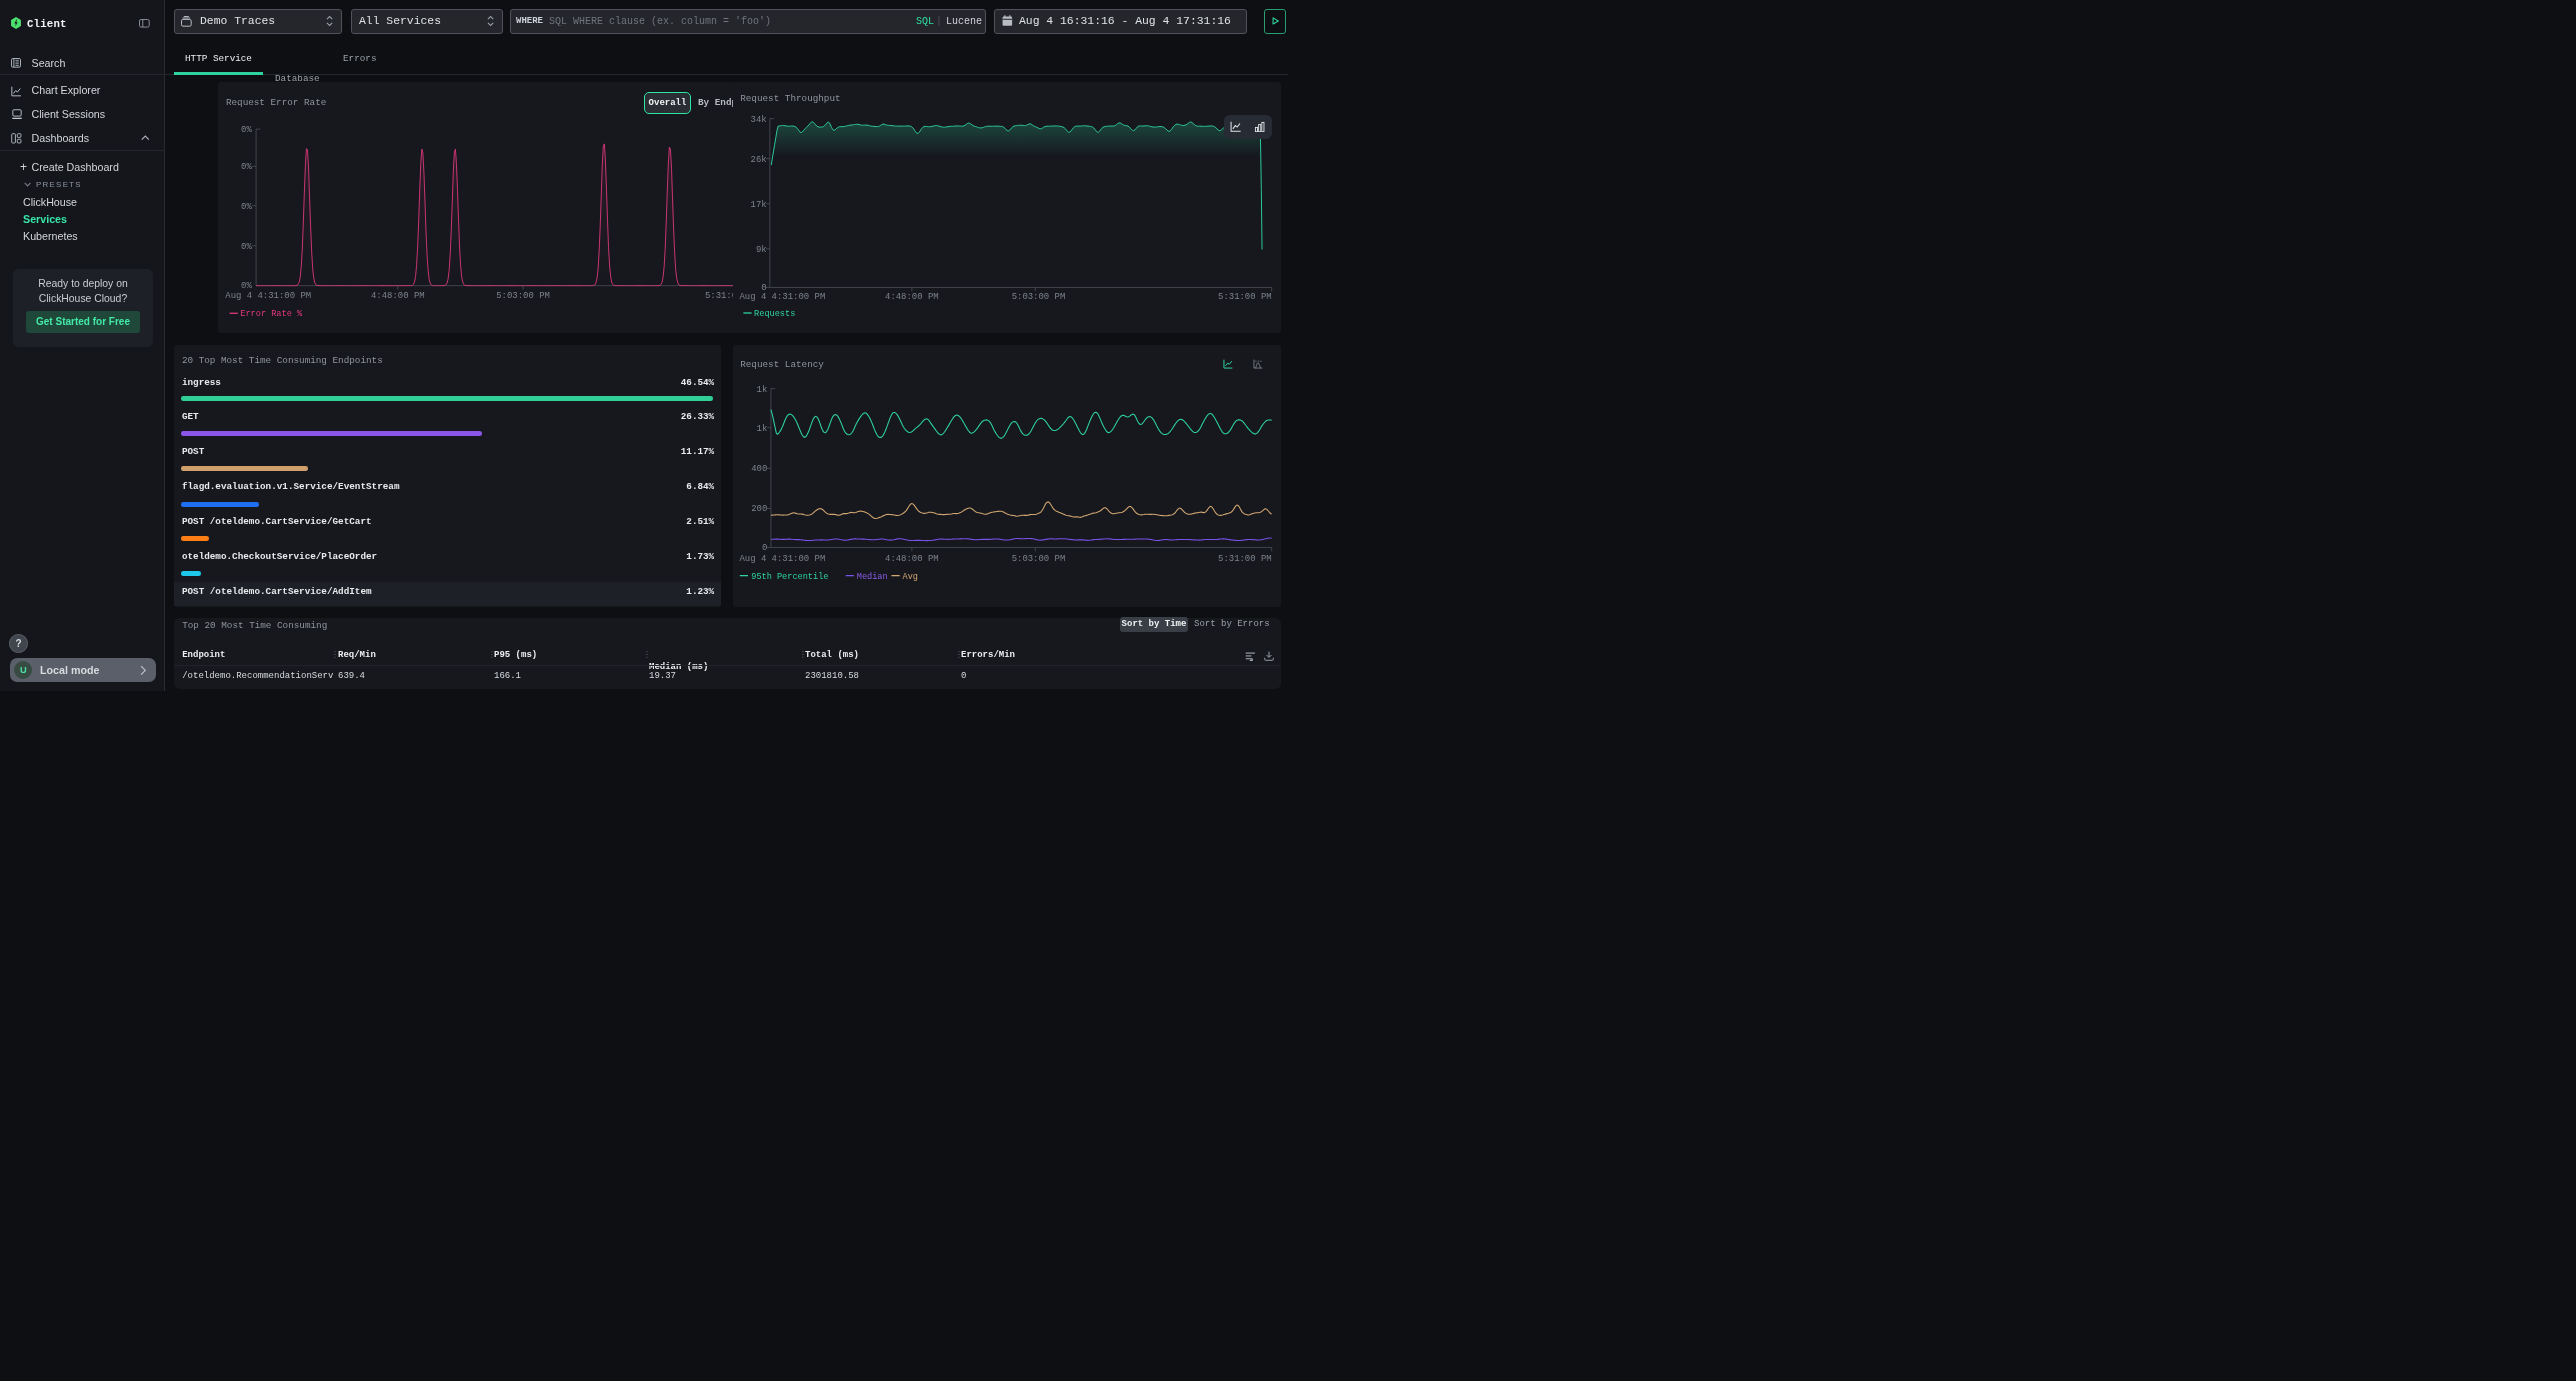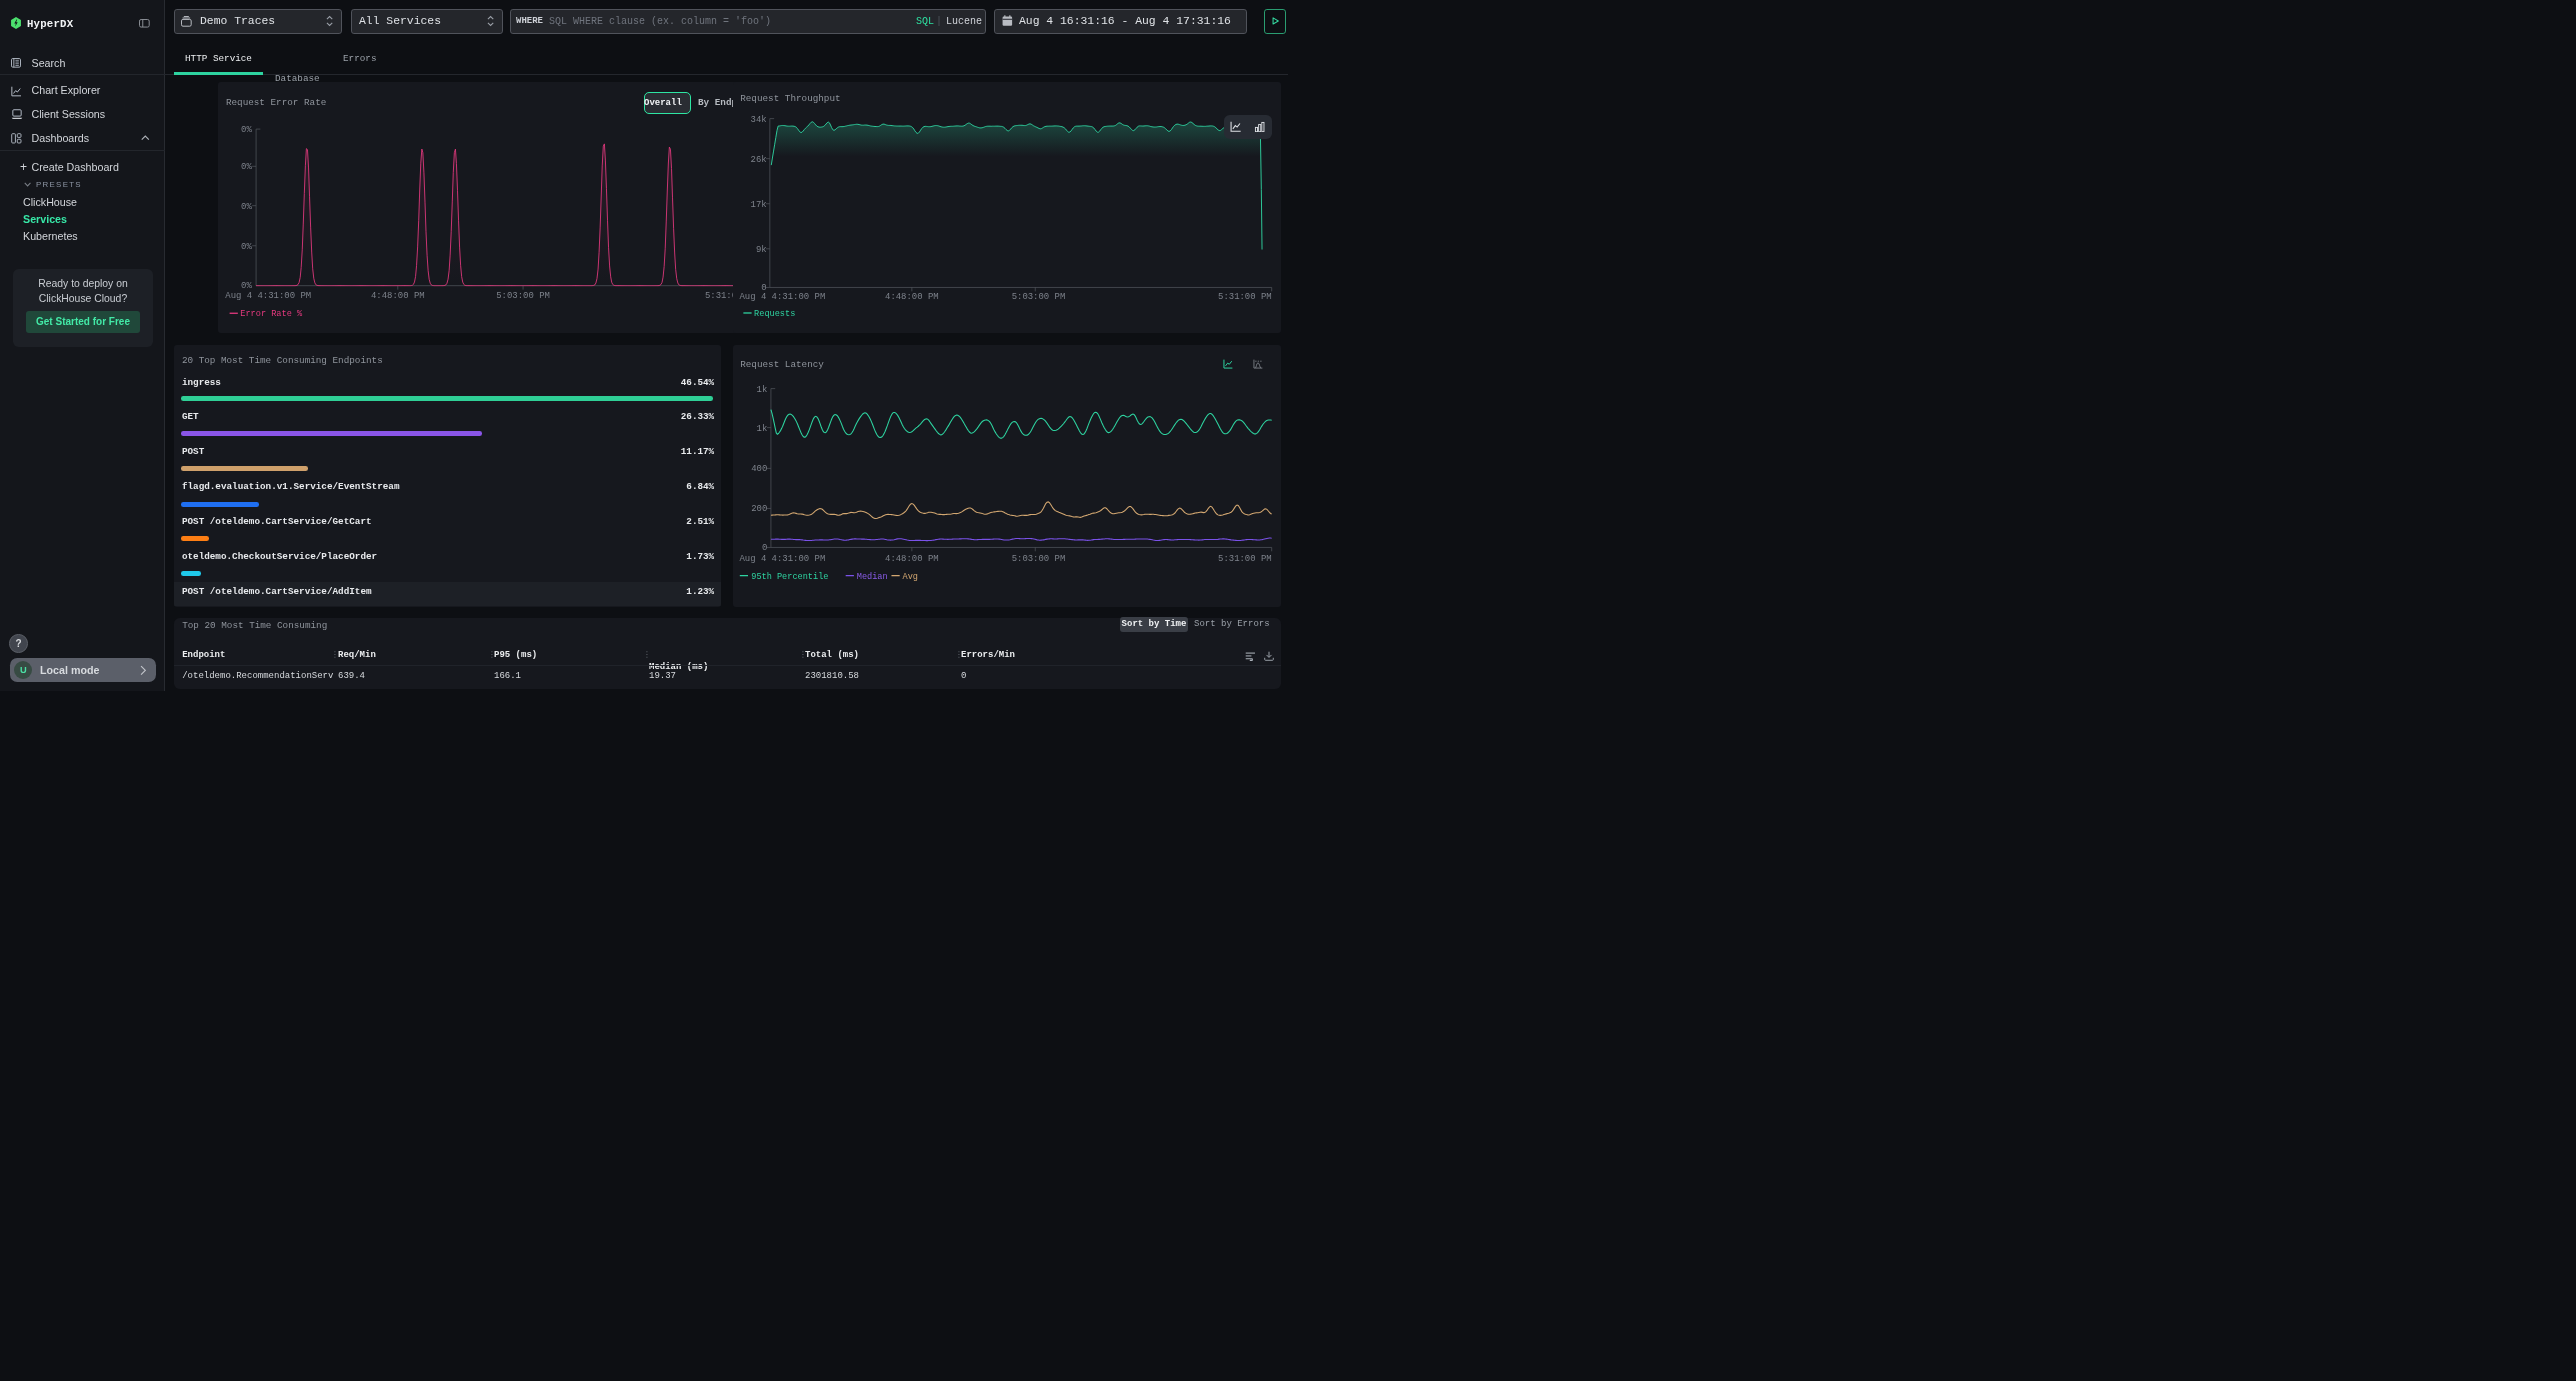--- a/index.html
+++ b/index.html
@@ -34,21 +34,21 @@
 </style>
 </head>
 <body>
 
 <div id="sidebar">
 
   <svg class="abs" style="left:11.4px;top:17px" width="10" height="12" viewBox="0 0 14 17">
     <polygon points="7,0 14,4.2 14,12.8 7,17 0,12.8 0,4.2" fill="#4ce16e"></polygon>
     <polygon points="7.8,3.5 4.6,9.2 6.8,9.2 5.9,13.5 9.4,7.6 7.2,7.6 8.6,3.5" fill="#101217"></polygon>
   </svg>
-  <div id="logo-name">HyperDX</div>
+  <div id="logo-name">Client</div>
   <svg class="abs" style="left:139px;top:19px" width="10.7" height="8.6" viewBox="0 0 15 12">
     <rect x="0.7" y="0.7" width="13.6" height="10.6" rx="2.2" fill="none" stroke="#8b8f96" stroke-width="1.4"></rect>
     <line x1="5.3" y1="0.7" x2="5.3" y2="11.3" stroke="#8b8f96" stroke-width="1.4"></line>
   </svg>
 
   <svg class="abs" style="left:11.3px;top:58px" width="10" height="9.7" viewBox="0 0 14 13.5">
     <rect x="0.7" y="0.7" width="12.6" height="12.1" rx="1.8" fill="none" stroke="#b4bcc7" stroke-width="1.3"></rect>
     <line x1="4" y1="0.7" x2="4" y2="12.8" stroke="#b4bcc7" stroke-width="1.3"></line>
     <line x1="6.2" y1="3.2" x2="11" y2="3.2" stroke="#b4bcc7" stroke-width="1.1"></line>
     <line x1="6.2" y1="5.6" x2="11" y2="5.6" stroke="#b4bcc7" stroke-width="1.1"></line>
@@ -152,21 +152,21 @@
 
 <div class="tab" style="left:185px;color:#eceef0;">HTTP Service</div>
 <div class="tab" style="left:275px;margin-top:20px;">Database</div>
 <div class="tab" style="left:343px;">Errors</div>
 <div id="tabs-border"></div>
 <div class="abs" style="left:174px;top:72px;width:89px;height:2.5px;background:#2ed3a0;"></div>
 
 <div class="card" style="left:174px;top:82px;width:547px;height:251px;margin-left:44px;">
   <div class="ctitle" style="left:7.9px;top:15px;">Request Error Rate</div>
   <div class="abs" style="left:426px;top:10.4px;width:47px;height:21.5px;border:1.1px solid #2ee6a3;border-radius:5px;background:#2a2d33;"></div>
-  <div class="abs" style="left:426px;top:15.7px;width:47px;text-align:left;font-size:9px;font-weight:bold;color:#f0f2f4;">Overall</div>
+  <div class="abs" style="left:426px;top:15.7px;width:47px;text-align:center;font-size:9px;font-weight:bold;color:#f0f2f4;">Overall</div>
   <div class="abs" style="left:480px;top:15.4px;font-size:9.3px;font-weight:bold;color:#b6bac0;">By Endpoint</div>
   <svg class="abs" style="left:-2.1px;top:0" width="549" height="251" viewBox="0 0 767 350.5">
     <defs>
         <linearGradient id="pg" x1="0" y1="0" x2="0" y2="1">
           <stop offset="0" stop-color="#e6397f" stop-opacity="0.10"></stop>
           <stop offset="1" stop-color="#e1447f" stop-opacity="0"></stop>
         </linearGradient>
       </defs>
     <path d="M56.0,284.4 L57.5,284.4 L58.9,284.4 L60.4,284.4 L61.9,284.4 L63.3,284.4 L64.8,284.4 L66.3,284.4 L67.7,284.4 L69.2,284.4 L70.7,284.4 L72.1,284.4 L73.6,284.4 L75.1,284.4 L76.5,284.4 L78.0,284.4 L79.4,284.4 L80.9,284.4 L82.4,284.4 L83.8,284.4 L85.3,284.4 L86.8,284.4 L88.2,284.4 L89.7,284.4 L91.2,284.4 L92.6,284.4 L94.1,284.4 L95.6,284.4 L97.0,284.4 L98.5,284.4 L100.0,284.4 L101.4,284.4 L102.9,284.4 L104.4,284.4 L105.8,284.4 L107.3,284.4 L108.8,284.4 L110.2,284.4 L111.7,284.3 L113.2,284.0 L114.6,282.9 L116.1,280.0 L117.6,273.1 L119.0,259.0 L120.5,234.3 L121.9,198.4 L123.4,155.6 L124.9,116.3 L126.3,93.0 L127.8,94.4 L129.3,120.0 L130.7,160.3 L132.2,202.7 L133.7,237.5 L135.1,260.9 L136.6,274.2 L138.1,280.5 L139.5,283.1 L141.0,284.0 L142.5,284.3 L143.9,284.4 L145.4,284.4 L146.9,284.4 L148.3,284.4 L149.8,284.4 L151.3,284.4 L152.7,284.4 L154.2,284.4 L155.7,284.4 L157.1,284.4 L158.6,284.4 L160.1,284.4 L161.5,284.4 L163.0,284.4 L164.5,284.4 L165.9,284.4 L167.4,284.4 L168.8,284.4 L170.3,284.4 L171.8,284.4 L173.2,284.4 L174.7,284.4 L176.2,284.4 L177.6,284.4 L179.1,284.4 L180.6,284.4 L182.0,284.4 L183.5,284.4 L185.0,284.4 L186.4,284.4 L187.9,284.4 L189.4,284.4 L190.8,284.4 L192.3,284.4 L193.8,284.4 L195.2,284.4 L196.7,284.4 L198.2,284.4 L199.6,284.4 L201.1,284.4 L202.6,284.4 L204.0,284.4 L205.5,284.4 L207.0,284.4 L208.4,284.4 L209.9,284.4 L211.3,284.4 L212.8,284.4 L214.3,284.4 L215.7,284.4 L217.2,284.4 L218.7,284.4 L220.1,284.4 L221.6,284.4 L223.1,284.4 L224.5,284.4 L226.0,284.4 L227.5,284.4 L228.9,284.4 L230.4,284.4 L231.9,284.4 L233.3,284.4 L234.8,284.4 L236.3,284.4 L237.7,284.4 L239.2,284.4 L240.7,284.4 L242.1,284.4 L243.6,284.4 L245.1,284.4 L246.5,284.4 L248.0,284.4 L249.5,284.4 L250.9,284.4 L252.4,284.4 L253.8,284.4 L255.3,284.4 L256.8,284.4 L258.2,284.4 L259.7,284.4 L261.2,284.4 L262.6,284.4 L264.1,284.4 L265.6,284.4 L267.0,284.4 L268.5,284.4 L270.0,284.4 L271.4,284.4 L272.9,284.3 L274.4,283.9 L275.8,282.7 L277.3,279.4 L278.8,271.8 L280.2,256.4 L281.7,230.3 L283.2,193.4 L284.6,150.8 L286.1,113.4 L287.6,93.6 L289.0,98.7 L290.5,126.8 L292.0,167.8 L293.4,209.1 L294.9,242.1 L296.4,263.6 L297.8,275.5 L299.3,281.1 L300.7,283.3 L302.2,284.1 L303.7,284.3 L305.1,284.4 L306.6,284.4 L308.1,284.4 L309.5,284.4 L311.0,284.4 L312.5,284.4 L313.9,284.4 L315.4,284.4 L316.9,284.4 L318.3,284.3 L319.8,284.1 L321.3,283.3 L322.7,281.1 L324.2,275.4 L325.7,263.5 L327.1,241.8 L328.6,208.8 L330.1,167.4 L331.5,126.5 L333.0,98.6 L334.5,93.7 L335.9,113.7 L337.4,151.2 L338.9,193.8 L340.3,230.6 L341.8,256.6 L343.2,271.8 L344.7,279.5 L346.2,282.7 L347.6,283.9 L349.1,284.3 L350.6,284.4 L352.0,284.4 L353.5,284.4 L355.0,284.4 L356.4,284.4 L357.9,284.4 L359.4,284.4 L360.8,284.4 L362.3,284.4 L363.8,284.4 L365.2,284.4 L366.7,284.4 L368.2,284.4 L369.6,284.4 L371.1,284.4 L372.6,284.4 L374.0,284.4 L375.5,284.4 L377.0,284.4 L378.4,284.4 L379.9,284.4 L381.4,284.4 L382.8,284.4 L384.3,284.4 L385.7,284.4 L387.2,284.4 L388.7,284.4 L390.1,284.4 L391.6,284.4 L393.1,284.4 L394.5,284.4 L396.0,284.4 L397.5,284.4 L398.9,284.4 L400.4,284.4 L401.9,284.4 L403.3,284.4 L404.8,284.4 L406.3,284.4 L407.7,284.4 L409.2,284.4 L410.7,284.4 L412.1,284.4 L413.6,284.4 L415.1,284.4 L416.5,284.4 L418.0,284.4 L419.5,284.4 L420.9,284.4 L422.4,284.4 L423.9,284.4 L425.3,284.4 L426.8,284.4 L428.3,284.4 L429.7,284.4 L431.2,284.4 L432.6,284.4 L434.1,284.4 L435.6,284.4 L437.0,284.4 L438.5,284.4 L440.0,284.4 L441.4,284.4 L442.9,284.4 L444.4,284.4 L445.8,284.4 L447.3,284.4 L448.8,284.4 L450.2,284.4 L451.7,284.4 L453.2,284.4 L454.6,284.4 L456.1,284.4 L457.6,284.4 L459.0,284.4 L460.5,284.4 L462.0,284.4 L463.4,284.4 L464.9,284.4 L466.4,284.4 L467.8,284.4 L469.3,284.4 L470.8,284.4 L472.2,284.4 L473.7,284.4 L475.1,284.4 L476.6,284.4 L478.1,284.4 L479.5,284.4 L481.0,284.4 L482.5,284.4 L483.9,284.4 L485.4,284.4 L486.9,284.4 L488.3,284.4 L489.8,284.4 L491.3,284.4 L492.7,284.4 L494.2,284.4 L495.7,284.4 L497.1,284.4 L498.6,284.4 L500.1,284.4 L501.5,284.4 L503.0,284.4 L504.5,284.4 L505.9,284.4 L507.4,284.4 L508.9,284.4 L510.3,284.4 L511.8,284.4 L513.3,284.4 L514.7,284.4 L516.2,284.4 L517.6,284.4 L519.1,284.4 L520.6,284.4 L522.0,284.4 L523.5,284.4 L525.0,284.4 L526.4,284.3 L527.9,284.0 L529.4,283.2 L530.8,280.6 L532.3,274.4 L533.8,261.3 L535.2,237.9 L536.7,202.7 L538.2,159.2 L539.6,117.1 L541.1,89.5 L542.6,86.4 L544.0,109.0 L545.5,148.9 L547.0,193.1 L548.4,230.8 L549.9,256.9 L551.4,272.1 L552.8,279.6 L554.3,282.8 L555.8,283.9 L557.2,284.3 L558.7,284.4 L560.2,284.4 L561.6,284.4 L563.1,284.4 L564.5,284.4 L566.0,284.4 L567.5,284.4 L568.9,284.4 L570.4,284.4 L571.9,284.4 L573.3,284.4 L574.8,284.4 L576.3,284.4 L577.7,284.4 L579.2,284.4 L580.7,284.4 L582.1,284.4 L583.6,284.4 L585.1,284.4 L586.5,284.4 L588.0,284.4 L589.5,284.4 L590.9,284.4 L592.4,284.4 L593.9,284.4 L595.3,284.4 L596.8,284.4 L598.3,284.4 L599.7,284.4 L601.2,284.4 L602.7,284.4 L604.1,284.4 L605.6,284.4 L607.0,284.4 L608.5,284.4 L610.0,284.4 L611.4,284.4 L612.9,284.4 L614.4,284.4 L615.8,284.4 L617.3,284.4 L618.8,284.3 L620.2,283.9 L621.7,282.8 L623.2,279.8 L624.6,272.5 L626.1,257.7 L627.6,232.2 L629.0,195.4 L630.5,152.2 L632.0,113.1 L633.4,90.9 L634.9,93.8 L636.4,120.7 L637.8,161.8 L639.3,204.3 L640.8,238.8 L642.2,261.7 L643.7,274.6 L645.2,280.7 L646.6,283.2 L648.1,284.0 L649.5,284.3 L651.0,284.4 L652.5,284.4 L653.9,284.4 L655.4,284.4 L656.9,284.4 L658.3,284.4 L659.8,284.4 L661.3,284.4 L662.7,284.4 L664.2,284.4 L665.7,284.4 L667.1,284.4 L668.6,284.4 L670.1,284.4 L671.5,284.4 L673.0,284.4 L674.5,284.4 L675.9,284.4 L677.4,284.4 L678.9,284.4 L680.3,284.4 L681.8,284.4 L683.3,284.4 L684.7,284.4 L686.2,284.4 L687.7,284.4 L689.1,284.4 L690.6,284.4 L692.1,284.4 L693.5,284.4 L695.0,284.4 L696.4,284.4 L697.9,284.4 L699.4,284.4 L700.8,284.4 L702.3,284.4 L703.8,284.4 L705.2,284.4 L706.7,284.4 L708.2,284.4 L709.6,284.4 L711.1,284.4 L712.6,284.4 L714.0,284.4 L715.5,284.4 L717.0,284.4 L718.4,284.4 L719.9,284.4 L721.4,284.4 L722.8,284.4 L724.3,284.4 L725.8,284.4 L727.2,284.4 L728.7,284.4 L730.2,284.4 L731.6,284.4 L733.1,284.4 L734.6,284.4 L736.0,284.4 L737.5,284.4 L738.9,284.4 L740.4,284.4 L741.9,284.4 L743.3,284.4 L744.8,284.4 L746.3,284.4 L747.7,284.4 L749.2,284.4 L750.7,284.4 L752.1,284.4 L753.6,284.4 L755.1,284.4 L756.5,284.4 L758.0,284.4 L758,284.4 L56,284.4 Z" fill="url(#pg)"></path>
     <polyline points="56,65.7 56,284.5 758,284.5" fill="none" stroke="#53575e" stroke-width="1"></polyline>

